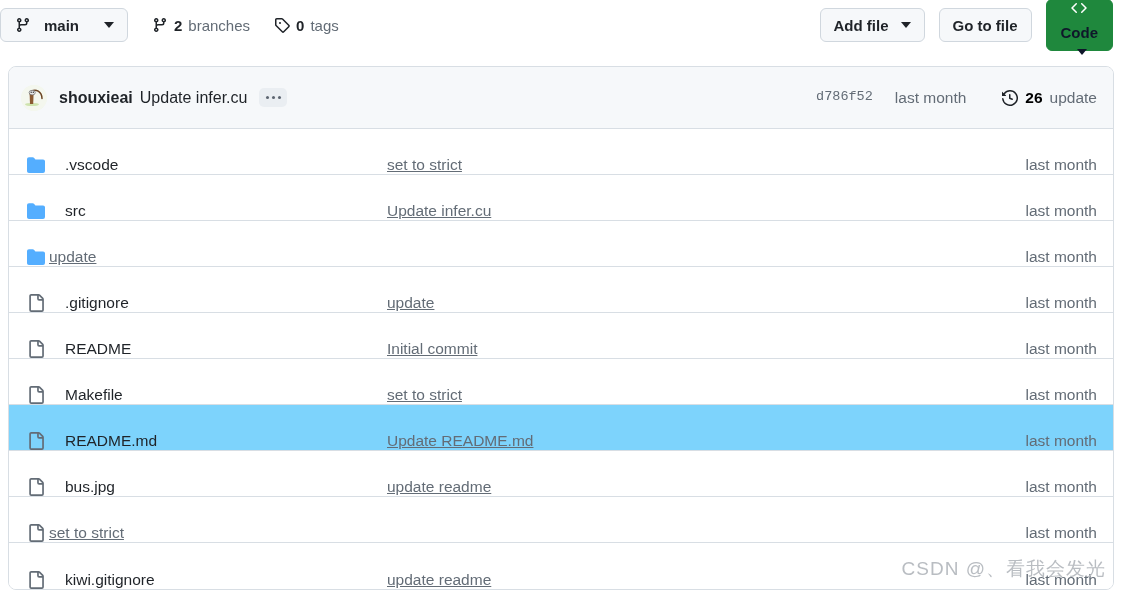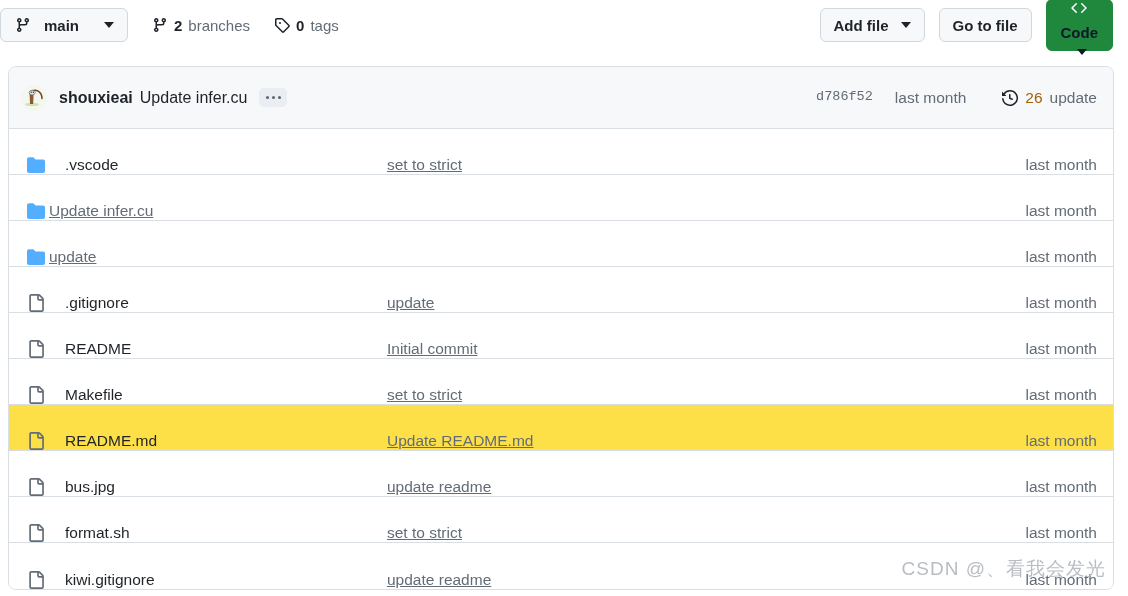--- a/index.html
+++ b/index.html
@@ -164,33 +164,33 @@
   }
   .commits-count {
     display: inline-flex;
     align-items: center;
     gap: 7px;
     margin-left: 24px;
     font-size: 15.5px;
     color: #636c76;
     cursor: pointer;
   }
-  .commits-count .num { color: #a16207; font-weight: 400; }
+  .commits-count .num { color: #000000; font-weight: 700; }
 
   
   .row {
     display: flex;
     align-items: flex-end;
     height: 46px;
     border-bottom: 1px solid #d8dee4;
     padding: 0 16px 0 18px;
     background: #ffffff;
   }
   .row:last-child { border-bottom: none; }
-  .row.highlight { background: #fde047; }
+  .row.highlight { background: #7dd3fc; }
 
   .row-icon { width: 22px; flex: 0 0 auto; display: flex; align-items: center; }
   .row-name {
     margin-left: 16px;
     width: 322px;
     flex: 0 0 auto;
     font-size: 15.5px;
     color: #1f2328;
     cursor: pointer;
     white-space: nowrap;
@@ -337,20 +337,21 @@
           <span class="row-name">.vscode</span>
           <span class="row-msg">set to strict</span>
           <span class="row-time">last month</span>
         </div>
         <div class="row">
           <span class="row-icon">
             <svg width="18" height="18" viewBox="0 0 16 16" fill="#54aeff" aria-hidden="true">
               <path d="M1.75 1A1.75 1.75 0 0 0 0 2.75v10.5C0 14.216.784 15 1.75 15h12.5A1.75 1.75 0 0 0 16 13.25v-8.5A1.75 1.75 0 0 0 14.25 3H7.5a.25.25 0 0 1-.2-.1l-.9-1.2C6.07 1.26 5.55 1 5 1H1.75Z"></path>
             </svg>
           </span>
+          <span class="row-name">src</span>
           <span class="row-msg">Update infer.cu</span>
           <span class="row-time">last month</span>
         </div>
         <div class="row">
           <span class="row-icon">
             <svg width="18" height="18" viewBox="0 0 16 16" fill="#54aeff" aria-hidden="true">
               <path d="M1.75 1A1.75 1.75 0 0 0 0 2.75v10.5C0 14.216.784 15 1.75 15h12.5A1.75 1.75 0 0 0 16 13.25v-8.5A1.75 1.75 0 0 0 14.25 3H7.5a.25.25 0 0 1-.2-.1l-.9-1.2C6.07 1.26 5.55 1 5 1H1.75Z"></path>
             </svg>
           </span>
           <span class="row-msg">update</span>
@@ -405,21 +406,20 @@
           <span class="row-name">bus.jpg</span>
           <span class="row-msg">update readme</span>
           <span class="row-time">last month</span>
         </div>
         <div class="row">
           <span class="row-icon">
             <svg width="18" height="18" viewBox="0 0 16 16" fill="#636c76" aria-hidden="true">
               <path d="M2 1.75C2 .784 2.784 0 3.75 0h6.586c.464 0 .909.184 1.237.513l2.914 2.914c.329.328.513.773.513 1.237v9.586A1.75 1.75 0 0 1 13.25 16h-9.5A1.75 1.75 0 0 1 2 14.25Zm1.75-.25a.25.25 0 0 0-.25.25v12.5c0 .138.112.25.25.25h9.5a.25.25 0 0 0 .25-.25V6h-2.75A1.75 1.75 0 0 1 9 4.25V1.5Zm6.75.062V4.25c0 .138.112.25.25.25h2.688l-.011-.013-2.914-2.914-.013-.011Z"></path>
             </svg>
           </span>
-          <span class="row-name">format.sh</span>
           <span class="row-msg">set to strict</span>
           <span class="row-time">last month</span>
         </div>
         <div class="row">
           <span class="row-icon">
             <svg width="18" height="18" viewBox="0 0 16 16" fill="#636c76" aria-hidden="true">
               <path d="M2 1.75C2 .784 2.784 0 3.75 0h6.586c.464 0 .909.184 1.237.513l2.914 2.914c.329.328.513.773.513 1.237v9.586A1.75 1.75 0 0 1 13.25 16h-9.5A1.75 1.75 0 0 1 2 14.25Zm1.75-.25a.25.25 0 0 0-.25.25v12.5c0 .138.112.25.25.25h9.5a.25.25 0 0 0 .25-.25V6h-2.75A1.75 1.75 0 0 1 9 4.25V1.5Zm6.75.062V4.25c0 .138.112.25.25.25h2.688l-.011-.013-2.914-2.914-.013-.011Z"></path>
             </svg>
           </span>
           <span class="row-name">kiwi.gitignore</span>

